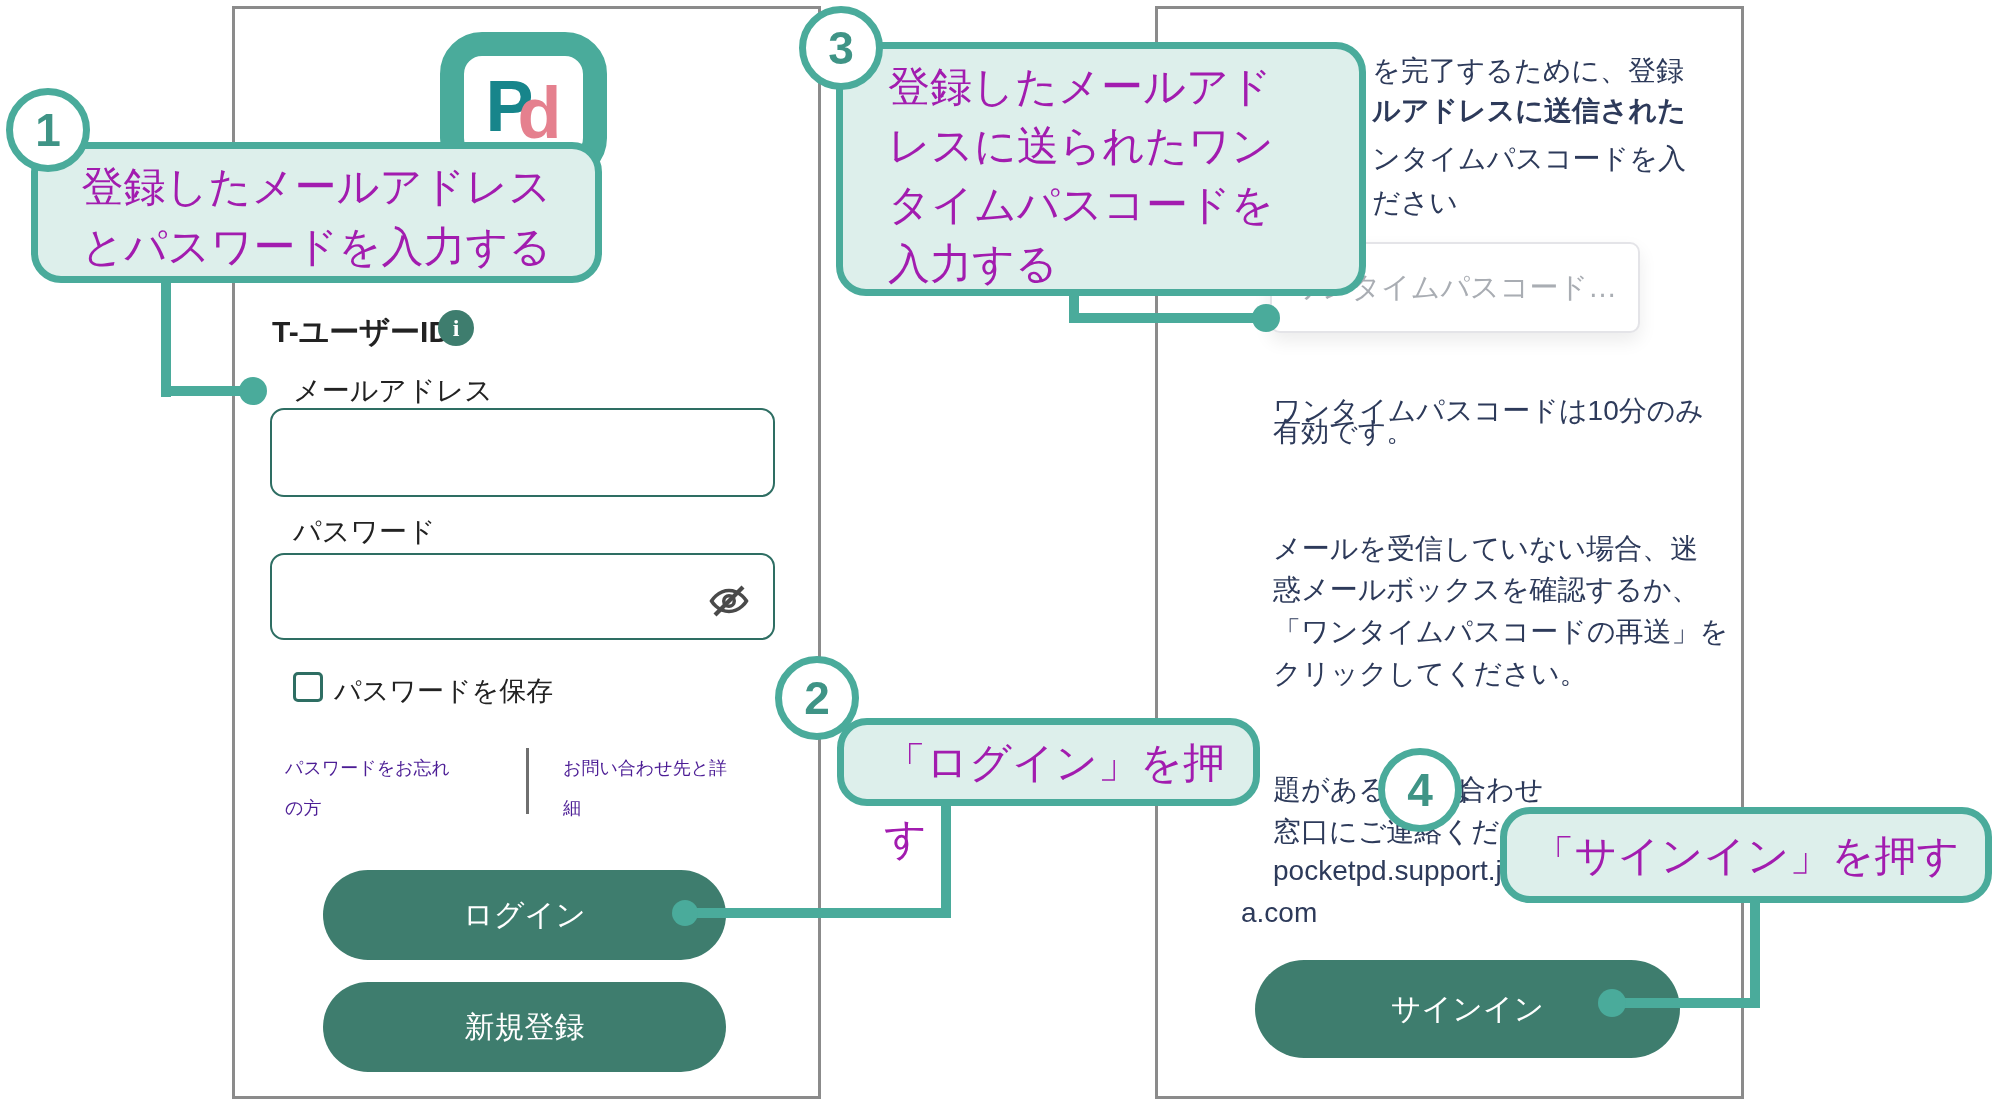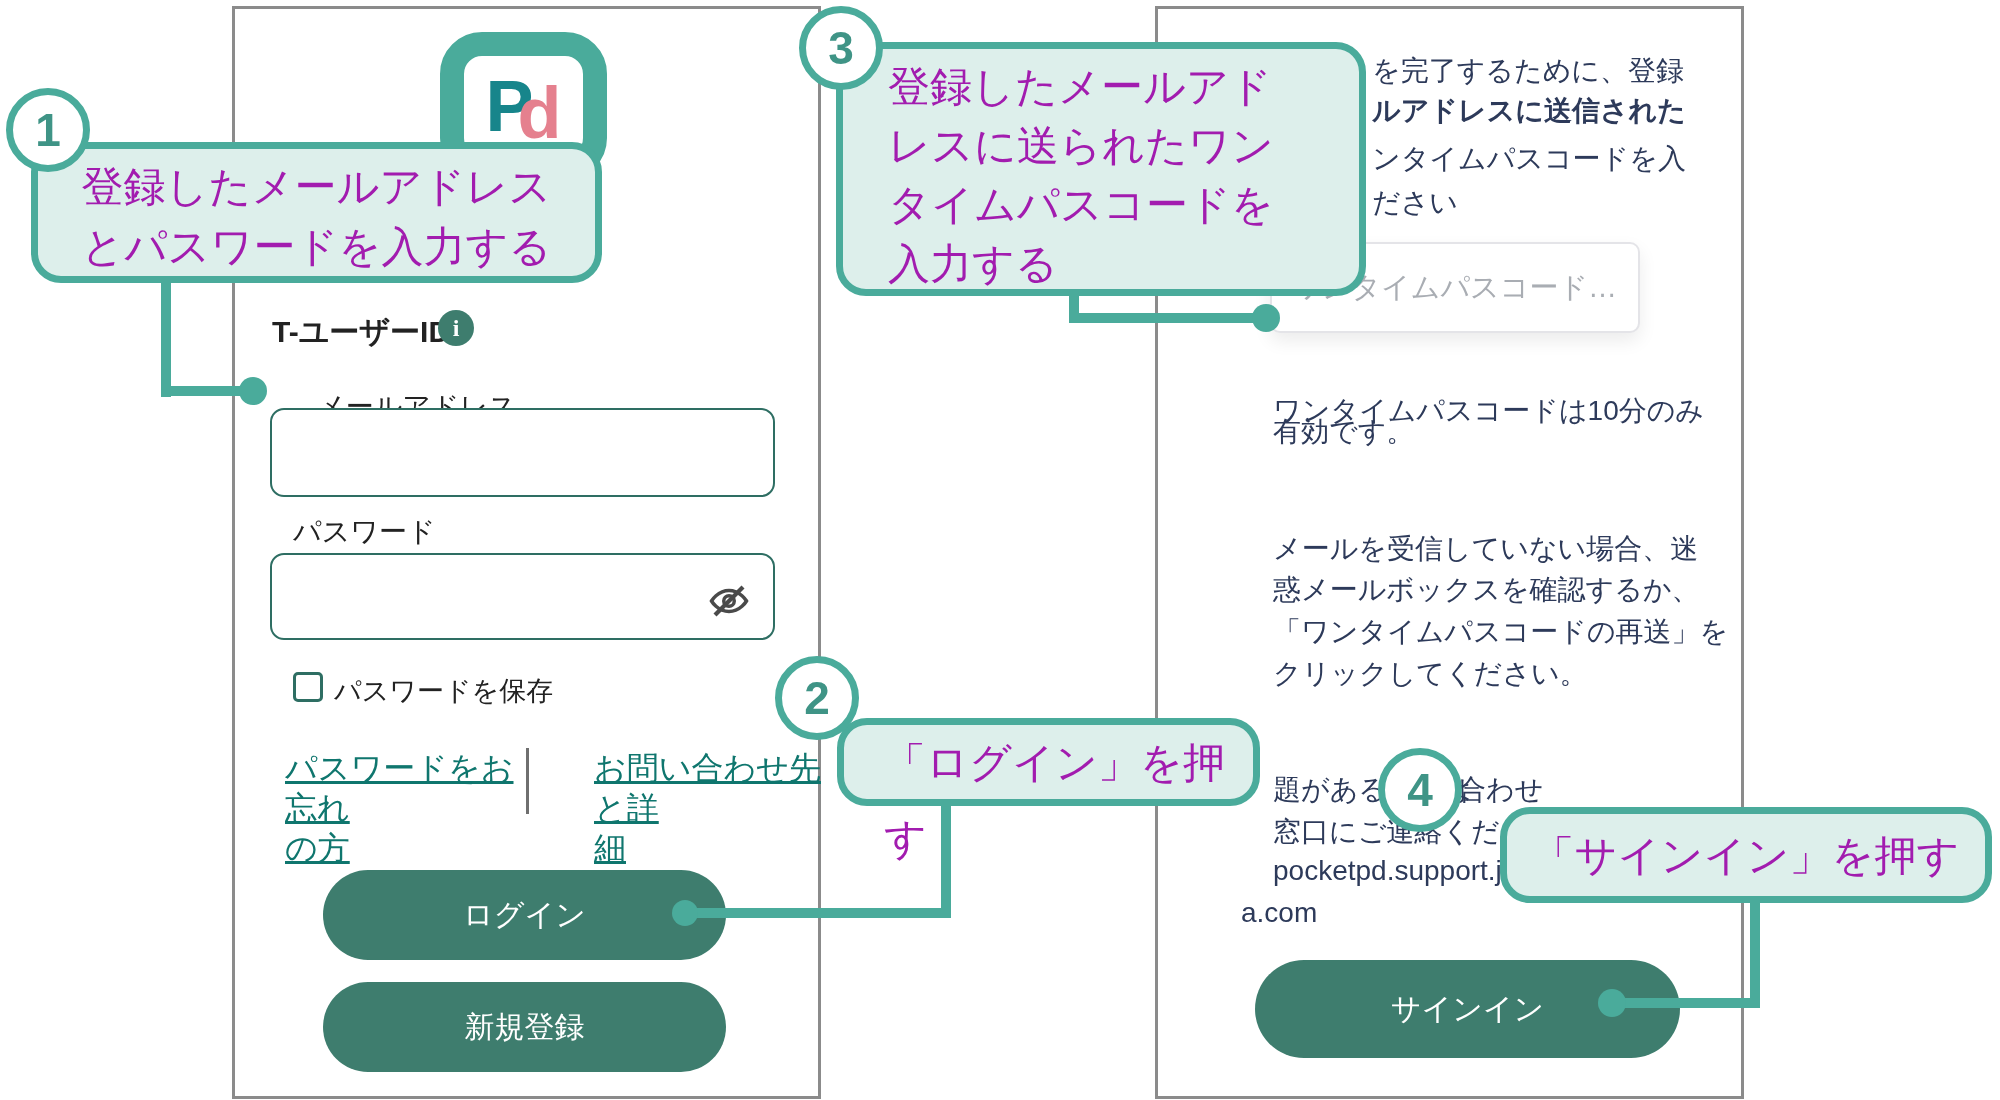--- a/index.html
+++ b/index.html
@@ -15,21 +15,21 @@
                font-size:46px;font-weight:bold;display:flex;align-items:center;justify-content:center;}
   .conn{position:absolute;background:#4aab9b;z-index:5;}
   .dot{position:absolute;background:#4aab9b;border-radius:50%;z-index:6;}
   
   .jp-label{position:absolute;color:#222;font-size:28px;z-index:2;}
   .field{position:absolute;background:#fff;border:2px solid #2e6e63;border-radius:14px;
          box-sizing:border-box;z-index:2;font-size:28px;padding:0 18px;color:#222;outline:none;}
   .pill-btn{position:absolute;background:#3e7d6e;border:none;border-radius:49px;color:#fff;
             font-size:30px;z-index:2;display:flex;align-items:center;justify-content:center;
             font-family:inherit;cursor:pointer;}
-  .link{position:absolute;color:#0f766e;font-size:32px;text-decoration:underline;z-index:2;line-height:40px;}
+  .link{position:absolute;color:#4c1d95;font-size:18px;z-index:2;line-height:40px;}
   
   .navy{position:absolute;color:#2d3a5a;font-size:28px;z-index:2;white-space:nowrap;}
   .logo-ring{position:absolute;left:440px;top:32px;width:167px;height:148px;background:#fff;
              border:24px solid #4aab9b;border-radius:42px;box-sizing:border-box;z-index:2;
              display:flex;align-items:center;justify-content:center;}
   .logo-p{color:#17858b;font-size:72px;font-weight:bold;}
   .logo-d{color:#e5808e;font-size:72px;font-weight:bold;margin-left:-16px;margin-top:14px;}
   .info-circle{position:absolute;left:438px;top:310px;width:36px;height:36px;border-radius:50%;
                background:#3e7d6e;color:#fff;font-size:24px;font-weight:bold;z-index:2;
                display:flex;align-items:center;justify-content:center;font-family:"Liberation Serif","DejaVu Serif",serif;}
@@ -51,40 +51,40 @@
   <div class="phone" style="left:232px;top:6px;width:583px;height:1087px;"></div>
 
   <div class="logo-ring">
     <span class="logo-p">P</span>
     <span class="logo-d">d</span>
   </div>
 
   <div class="jp-label" style="left:272px;top:312px;font-weight:bold;font-size:30px;">T-ユーザーID</div>
   <div class="info-circle">i</div>
 
-  <div class="jp-label" style="left:293px;top:388px;margin-left:24px;">メールアドレス</div>
+  <div class="jp-label" style="left:293px;top:372px;">メールアドレス</div>
   <input class="field" style="left: 270px; top: 408px; width: 505px; height: 89px;" value="">
 
   <div class="jp-label" style="left:293px;top:513px;">パスワード</div>
   <input class="field" style="left: 270px; top: 553px; width: 505px; height: 87px;" value="">
   <svg class="eye" viewBox="0 0 24 24">
     <path d="M2 12s3.5-6 10-6 10 6 10 6-3.5 6-10 6S2 12 2 12z" fill="none" stroke="#4a4a4a" stroke-width="2"></path>
     <circle cx="12" cy="12" r="3" fill="none" stroke="#4a4a4a" stroke-width="2"></circle>
     <line x1="4" y1="20" x2="20" y2="4" stroke="#4a4a4a" stroke-width="2.4"></line>
   </svg>
 
   <div class="checkbox"></div>
   <div class="jp-label" style="left:334px;top:673px;font-size:27px;">パスワードを保存</div>
 
   <div class="link" style="left:285px;top:748px;width:230px;">
     <span>パスワードをお忘れ</span><br>
     <span>の方</span>
   </div>
   <div class="vdivider"></div>
-  <div class="link" style="left:594px;top:748px;width:230px;">
+  <div class="link" style="left:563px;top:748px;width:230px;">
     <span>お問い合わせ先と詳</span><br>
     <span>細</span>
   </div>
 
   <button class="pill-btn" style="left:323px;top:870px;width:403px;height:90px;">ログイン</button>
   <button class="pill-btn" style="left:323px;top:982px;width:403px;height:90px;">新規登録</button>
 
   <div class="phone" style="left:1155px;top:6px;width:583px;height:1087px;"></div>
 
   <div class="navy" style="left:1372px;top:52px;">を完了するために、登録</div>

